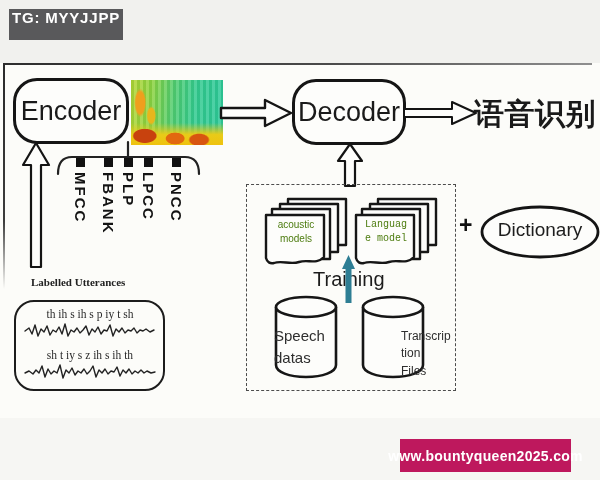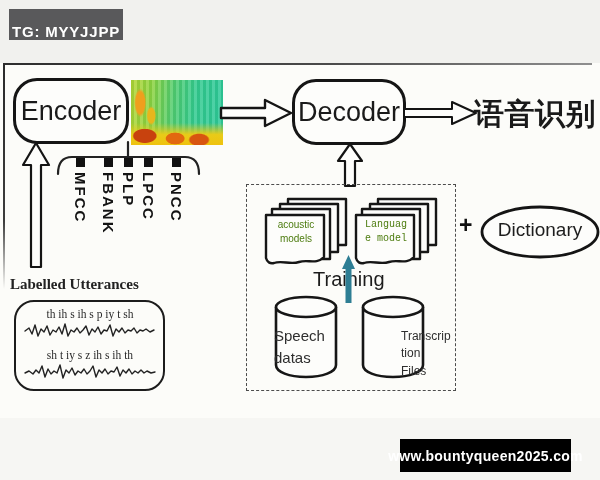--- a/index.html
+++ b/index.html
@@ -5,21 +5,21 @@
   * { margin:0; padding:0; box-sizing:border-box; }
   html,body { width:600px; height:480px; }
   body { font-family:"Liberation Sans", sans-serif; background:#f6f6f3; position:relative; overflow:hidden; }
   .screen { position:absolute; left:0; top:0; width:600px; height:480px; }
 
   .top-strip { position:absolute; left:0; top:0; width:600px; height:63px; background:#f1f1ee; }
   .main-area { position:absolute; left:0; top:63px; width:600px; height:355px; background:#fcfcf9; }
 
   .badge { position:absolute; left:9px; top:9px; width:114px; height:31px; background:#59595b;
            color:#fff; font-size:15px; font-weight:bold; letter-spacing:0.8px;
-           display:flex; align-items:flex-end; justify-content:center; }
+           display:flex; align-items:flex-start; justify-content:center; }
 
   .frame-top { position:absolute; left:4px; top:63px; width:588px; height:2px;
                background:linear-gradient(to right, #2e2e2e 0%, #4a4a4a 55%, #8f8f8f 100%); }
   .frame-left { position:absolute; left:3px; top:63px; width:2px; height:226px;
                 background:linear-gradient(to bottom, #2b2b2b 0%, #3c3c3c 70%, rgba(60,60,60,0) 100%); }
 
   .node-box { position:absolute; background:#fdfdfb; border:3.5px solid #151515; border-radius:24px;
               display:flex; align-items:center; justify-content:center;
               font-size:27px; color:#1a1a1a; }
   .encoder { left:13px; top:78px; width:116px; height:66px; }
@@ -47,22 +47,22 @@
 
   .bracket-svg { position:absolute; left:50px; top:140px; width:160px; height:36px; overflow:visible; }
 
   .features { position:absolute; left:0; top:158px; }
   .feat-col { position:absolute; top:0; width:18px; display:flex; flex-direction:column; align-items:center; }
   .feat-col .sq { width:9px; height:9px; background:#111; margin-bottom:5px; }
   .feat-col .vtext { writing-mode:vertical-rl; text-orientation:mixed; font-size:15px; font-weight:bold;
                      letter-spacing:2px; color:#141414; line-height:1; }
   .fc0 { left:71px; } .fc1 { left:99px; } .fc2 { left:119px; } .fc3 { left:139px; } .fc4 { left:167px; }
 
-  .utter-title { position:absolute; left:10px; top:276px; width:150px;
-                 font-family:"Liberation Serif", serif; font-size:15px; font-weight:600; color:#222; }
+  .utter-title { position:absolute; left:31px; top:276px; width:150px;
+                 font-family:"Liberation Serif", serif; font-size:11px; font-weight:600; color:#222; }
   .utter-box { position:absolute; left:14px; top:300px; width:151px; height:91px;
                border:2.5px solid #1c1c1c; border-radius:20px;padding-left:44px; }
   .phon { position:absolute; left:8px; width:132px; text-align:center;
           font-family:"Liberation Serif", serif; font-size:11.5px; color:#2a2a2a; white-space:nowrap; }
   .phon.r1 { top:6px; } .phon.r2 { top:47px; }
   .wave { position:absolute; left:8px; width:132px; height:20px; }
   .wave.w1 { top:18px; } .wave.w2 { top:59px; }
   .wave polyline { fill:none; stroke:#222; stroke-width:1.4; stroke-linejoin:round; stroke-linecap:round; }
 
   .dashed-box { position:absolute; left:246px; top:184px; width:210px; height:207px;
@@ -86,21 +86,21 @@
   .cyl-text span { display:block; }
   .cyl-text.s { left:274px; top:325px; font-size:15px; font-weight:500; }
   .cyl-text.t { left:361px; top:328px; font-size:12px; font-weight:500;padding-left:40px; }
 
   .plus { position:absolute; left:459px; top:212px; font-size:23px; font-weight:bold; color:#111; }
   .dict-svg { position:absolute; left:479px; top:204px; width:122px; height:56px; overflow:visible; }
   .dict-svg ellipse { fill:#fdfdfb; stroke:#141414; stroke-width:2.8; }
   .dict-label { position:absolute; left:479px; top:219px; width:122px; text-align:center;
                 font-size:19px; color:#1d1d1d; }
 
-  .watermark { position:absolute; left:400px; top:439px; width:171px; height:33px; background:#000000;
+  .watermark { position:absolute; left:400px; top:439px; width:171px; height:33px; background:#be185d;
                color:#fff; font-size:14px; font-weight:bold; display:flex; align-items:center;
                justify-content:center; letter-spacing:0.3px; }
 </style>
 </head>
 <body>
 
 <div class="screen">
 
   <div class="top-strip"></div>
   <div class="main-area"></div>

